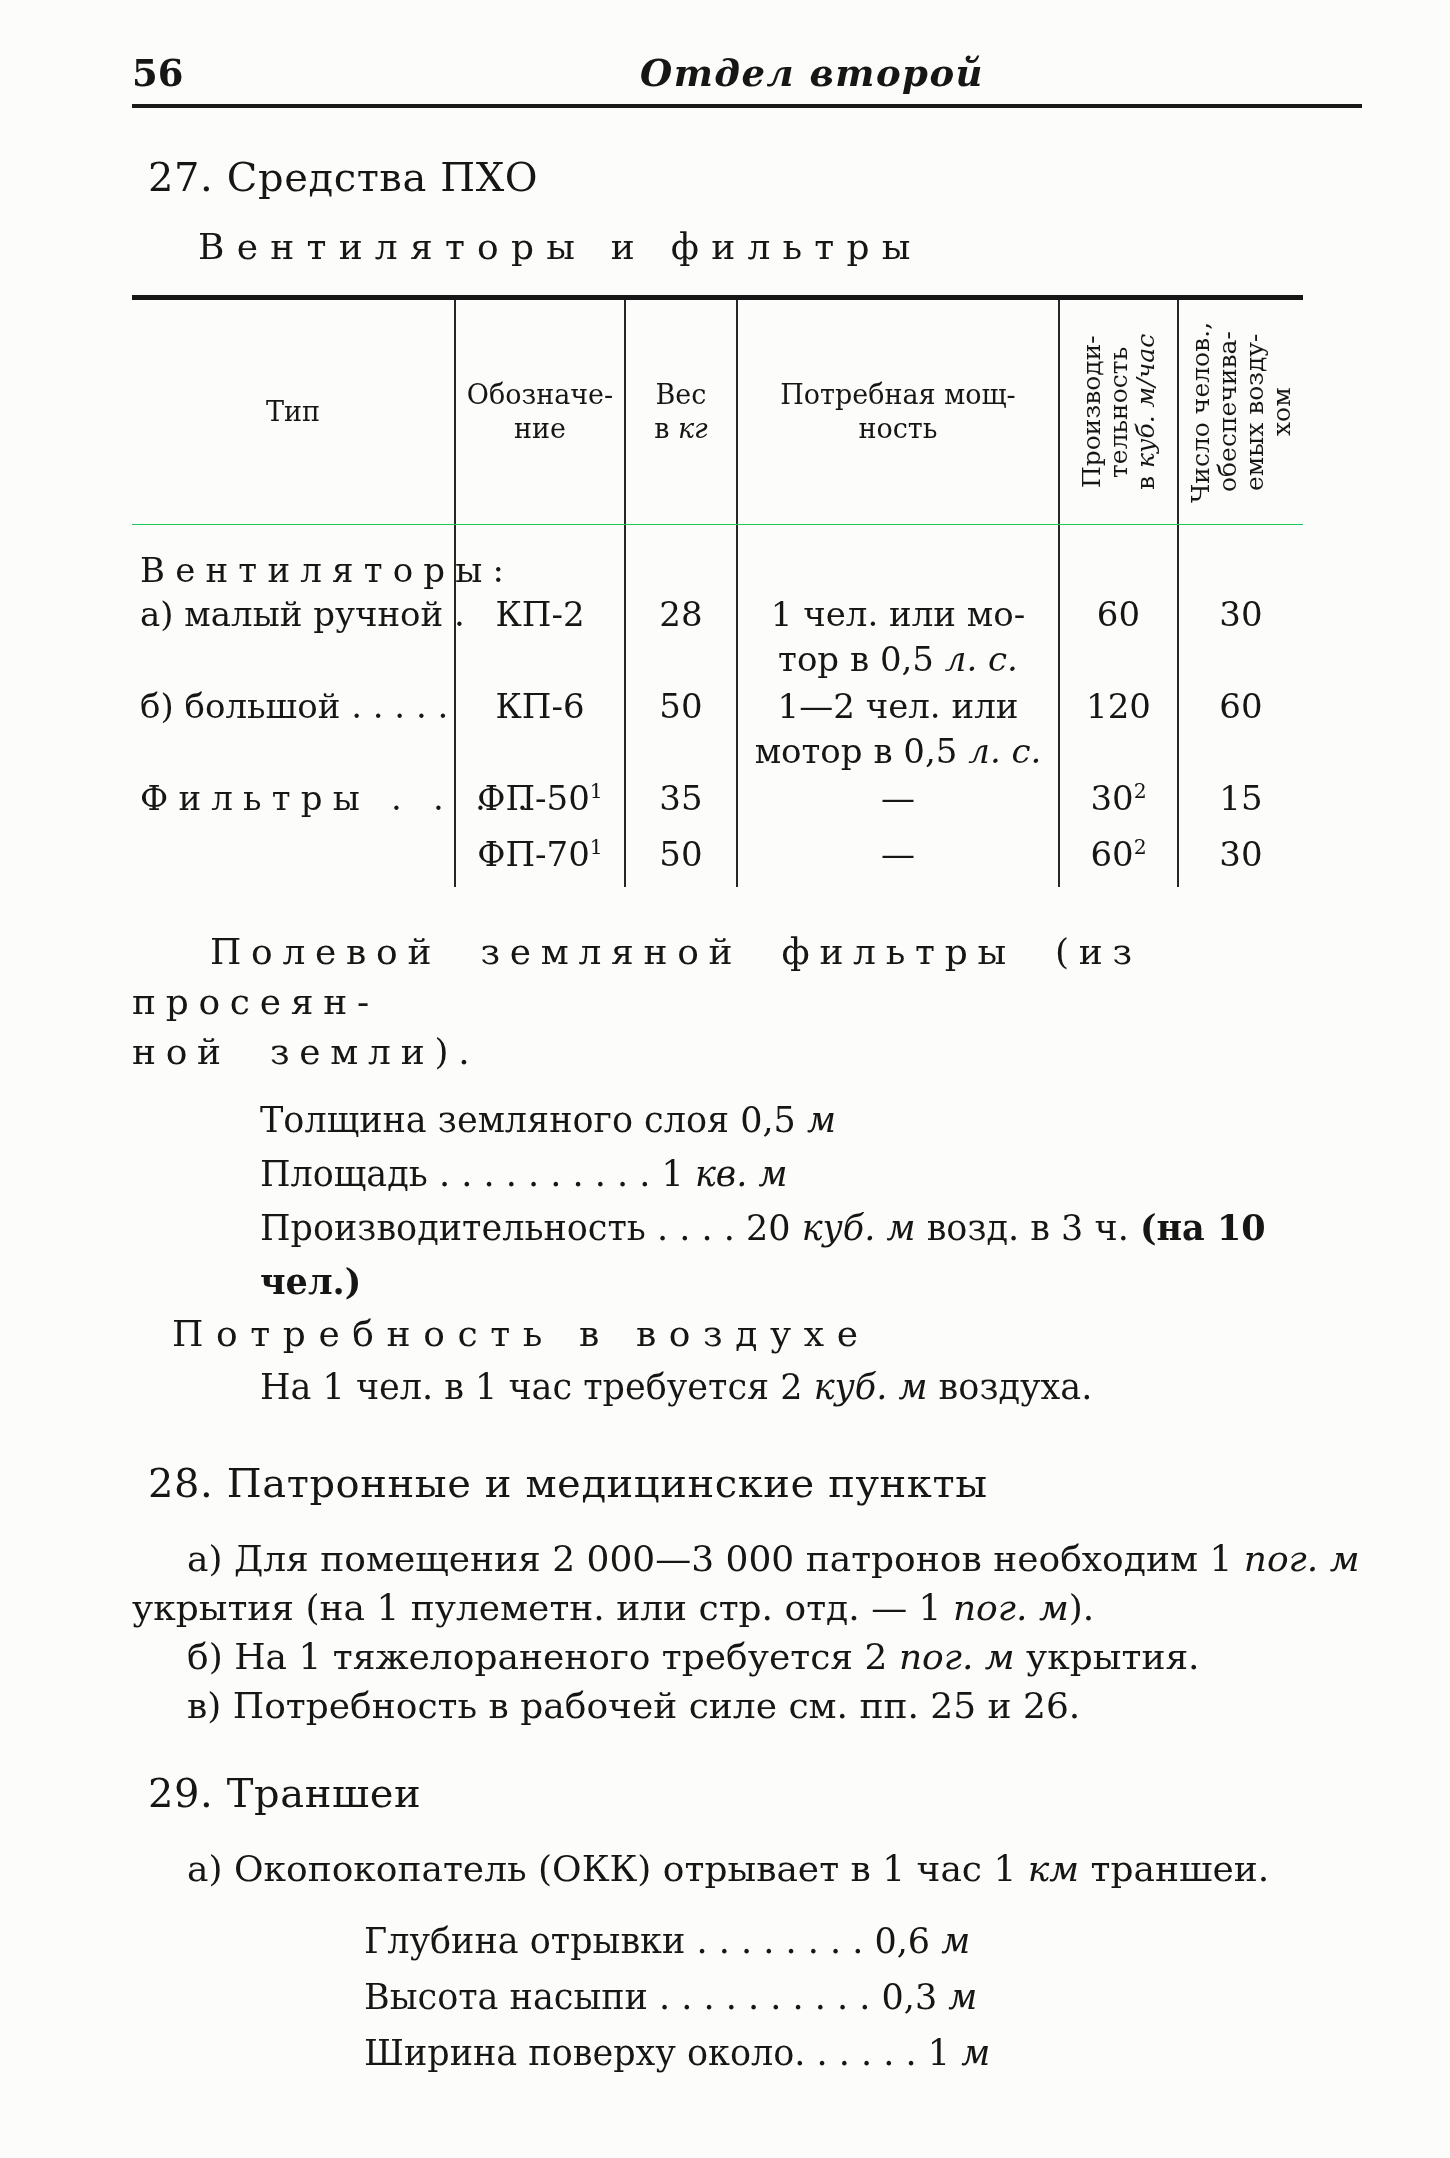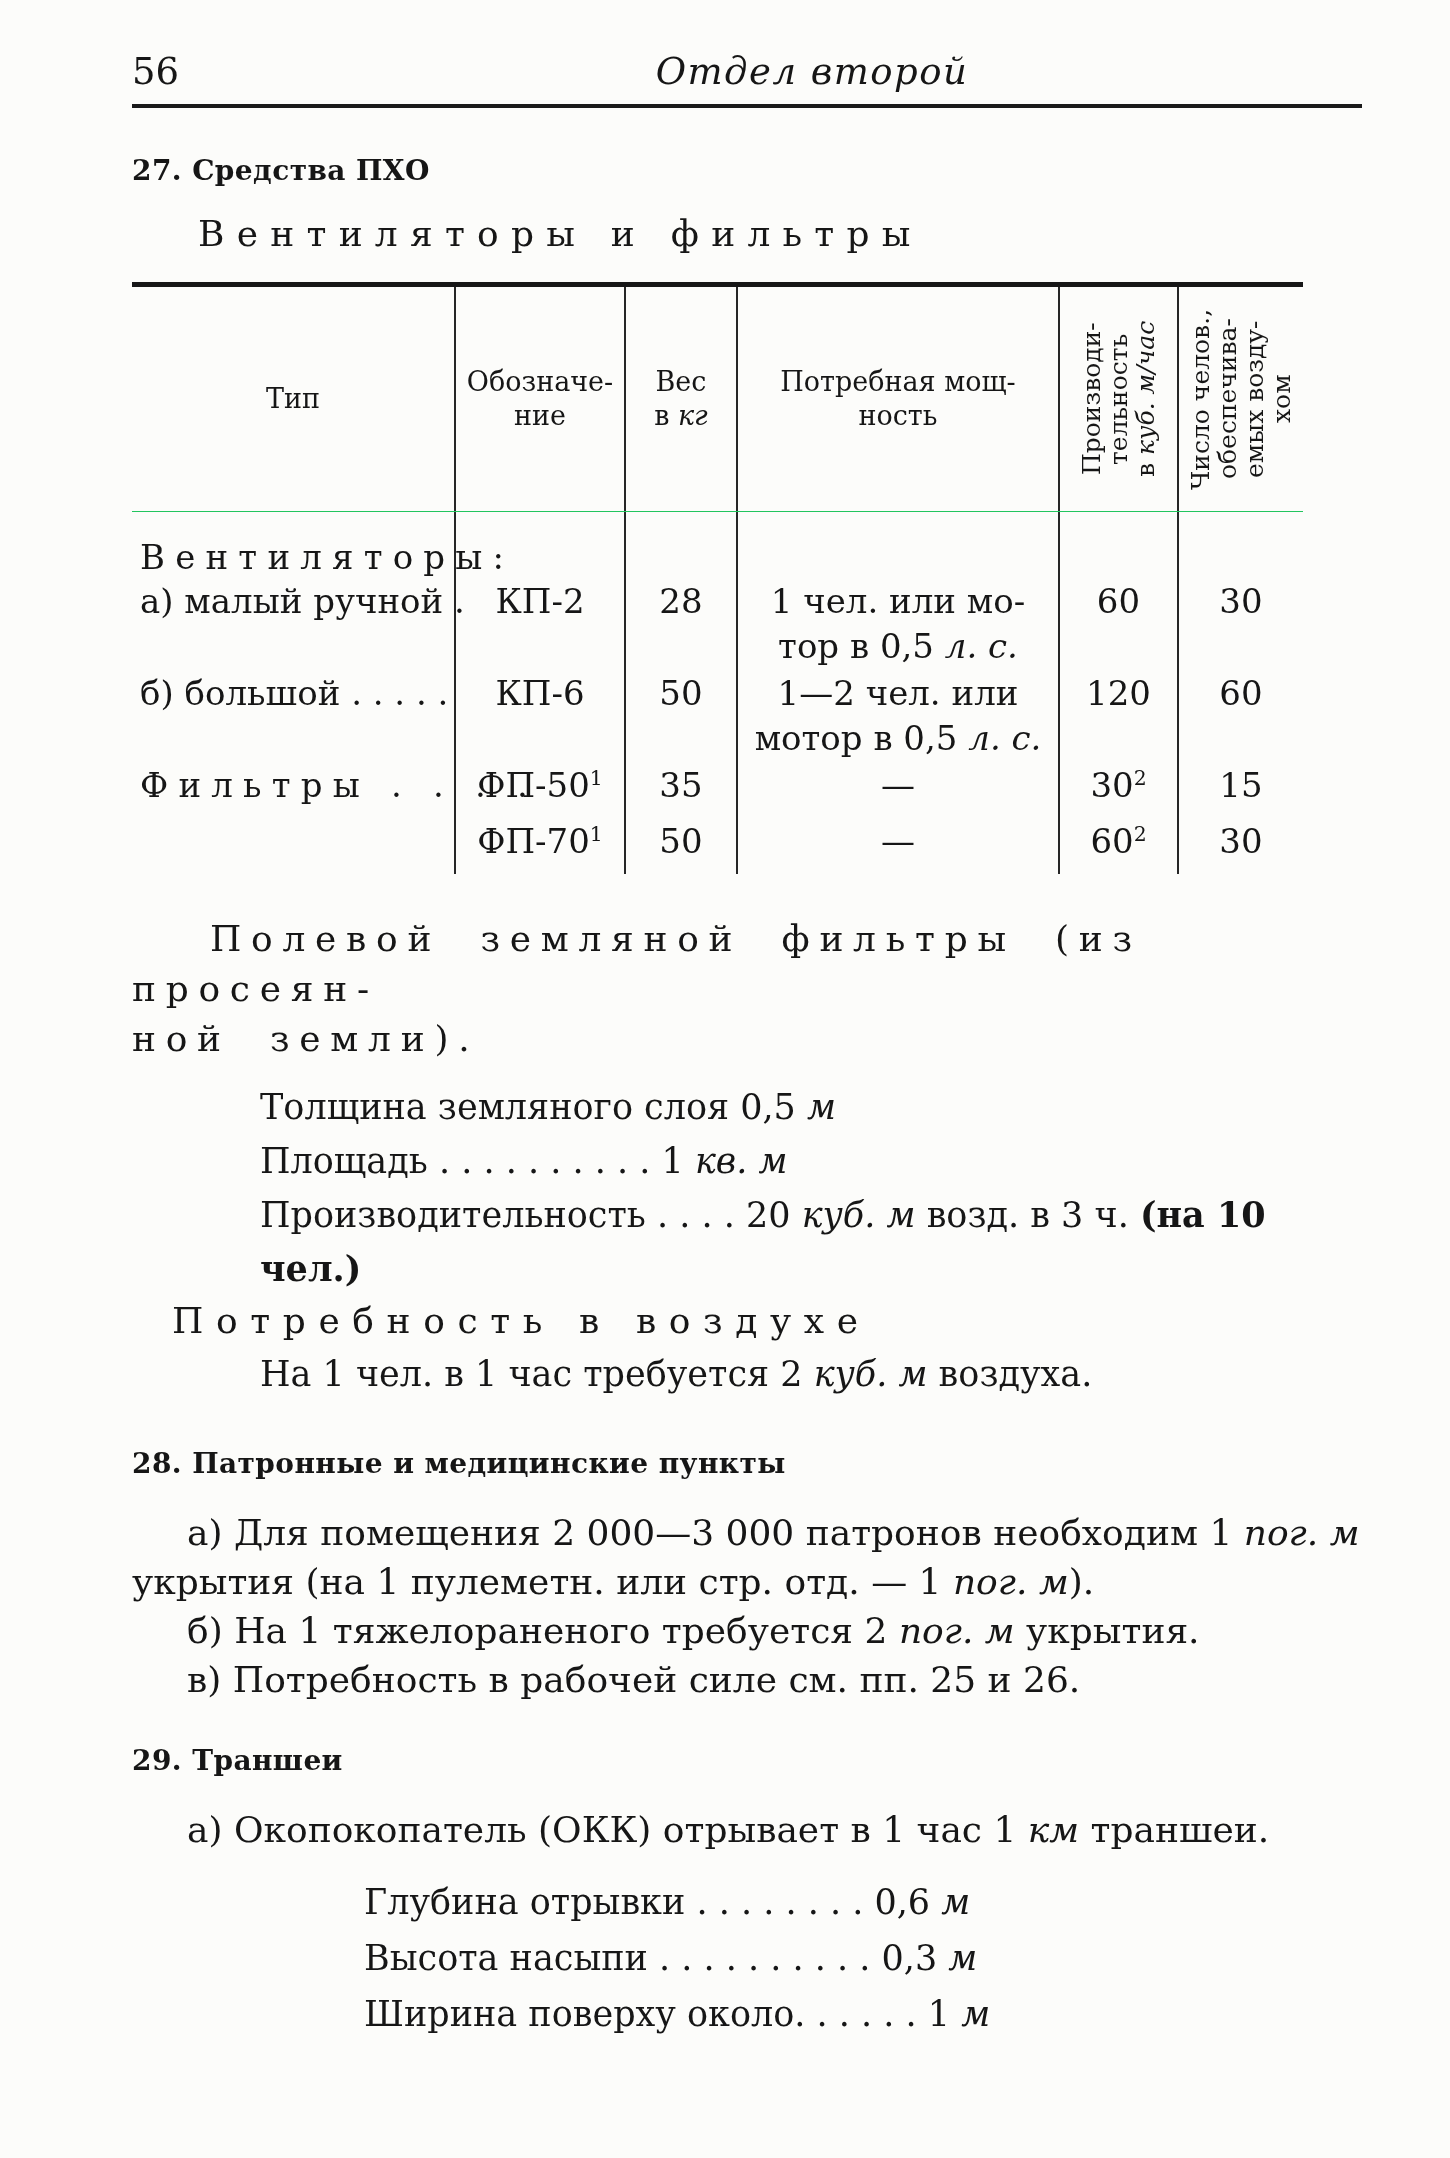--- a/index.html
+++ b/index.html
@@ -12,27 +12,27 @@
     font-family:"DejaVu Serif","Liberation Serif",serif;
     box-sizing:border-box;
     padding:50px 88px 0 132px;
     overflow:hidden;
   }
   .it{font-style:italic;}
   .bd{font-weight:bold;}
   sup{font-size:0.6em;vertical-align:super;line-height:0;}
 
   
-  .running-head{display:flex;align-items:flex-start;font-size:37px;font-weight:normal;height:46px;}
+  .running-head{display:flex;align-items:center;font-size:37px;font-weight:bold;height:46px;}
   .pagenum{width:300px;}
   .run-title{flex:1;text-align:center;font-style:italic;padding-right:170px;letter-spacing:0.04em;}
   .head-rule{border:0;border-top:4px solid #1a1a1a;margin:8px 0 0 0;}
 
   
-  .sec-heading{font-size:28px;font-weight:bold;letter-spacing:0.015em;margin:0;}
+  .sec-heading{font-size:40px;font-weight:normal;letter-spacing:0.015em;margin:16px;}
   #h27{margin-top:46px;}
   .subhead{font-size:36px;letter-spacing:0.34em;margin:26px 0 0 66px;}
 
   
   .vtable{margin-top:28px;width:1171px;}
   .thead,.tr{display:grid;grid-template-columns:324px 170px 112px 322px 119px 124px;}
   .thead{border-top:5px solid #171717;border-bottom:1px solid #22c55e;height:224px;}
   .th{border-right:2px solid #262626;display:flex;flex-direction:column;justify-content:center;align-items:center;text-align:center;font-size:27px;line-height:34px;padding:4px 6px;box-sizing:border-box;}
   .th:last-child{border-right:0;}
   .vert{writing-mode:vertical-rl;transform:rotate(180deg);font-size:25px;line-height:27px;text-align:center;height:200px;}

